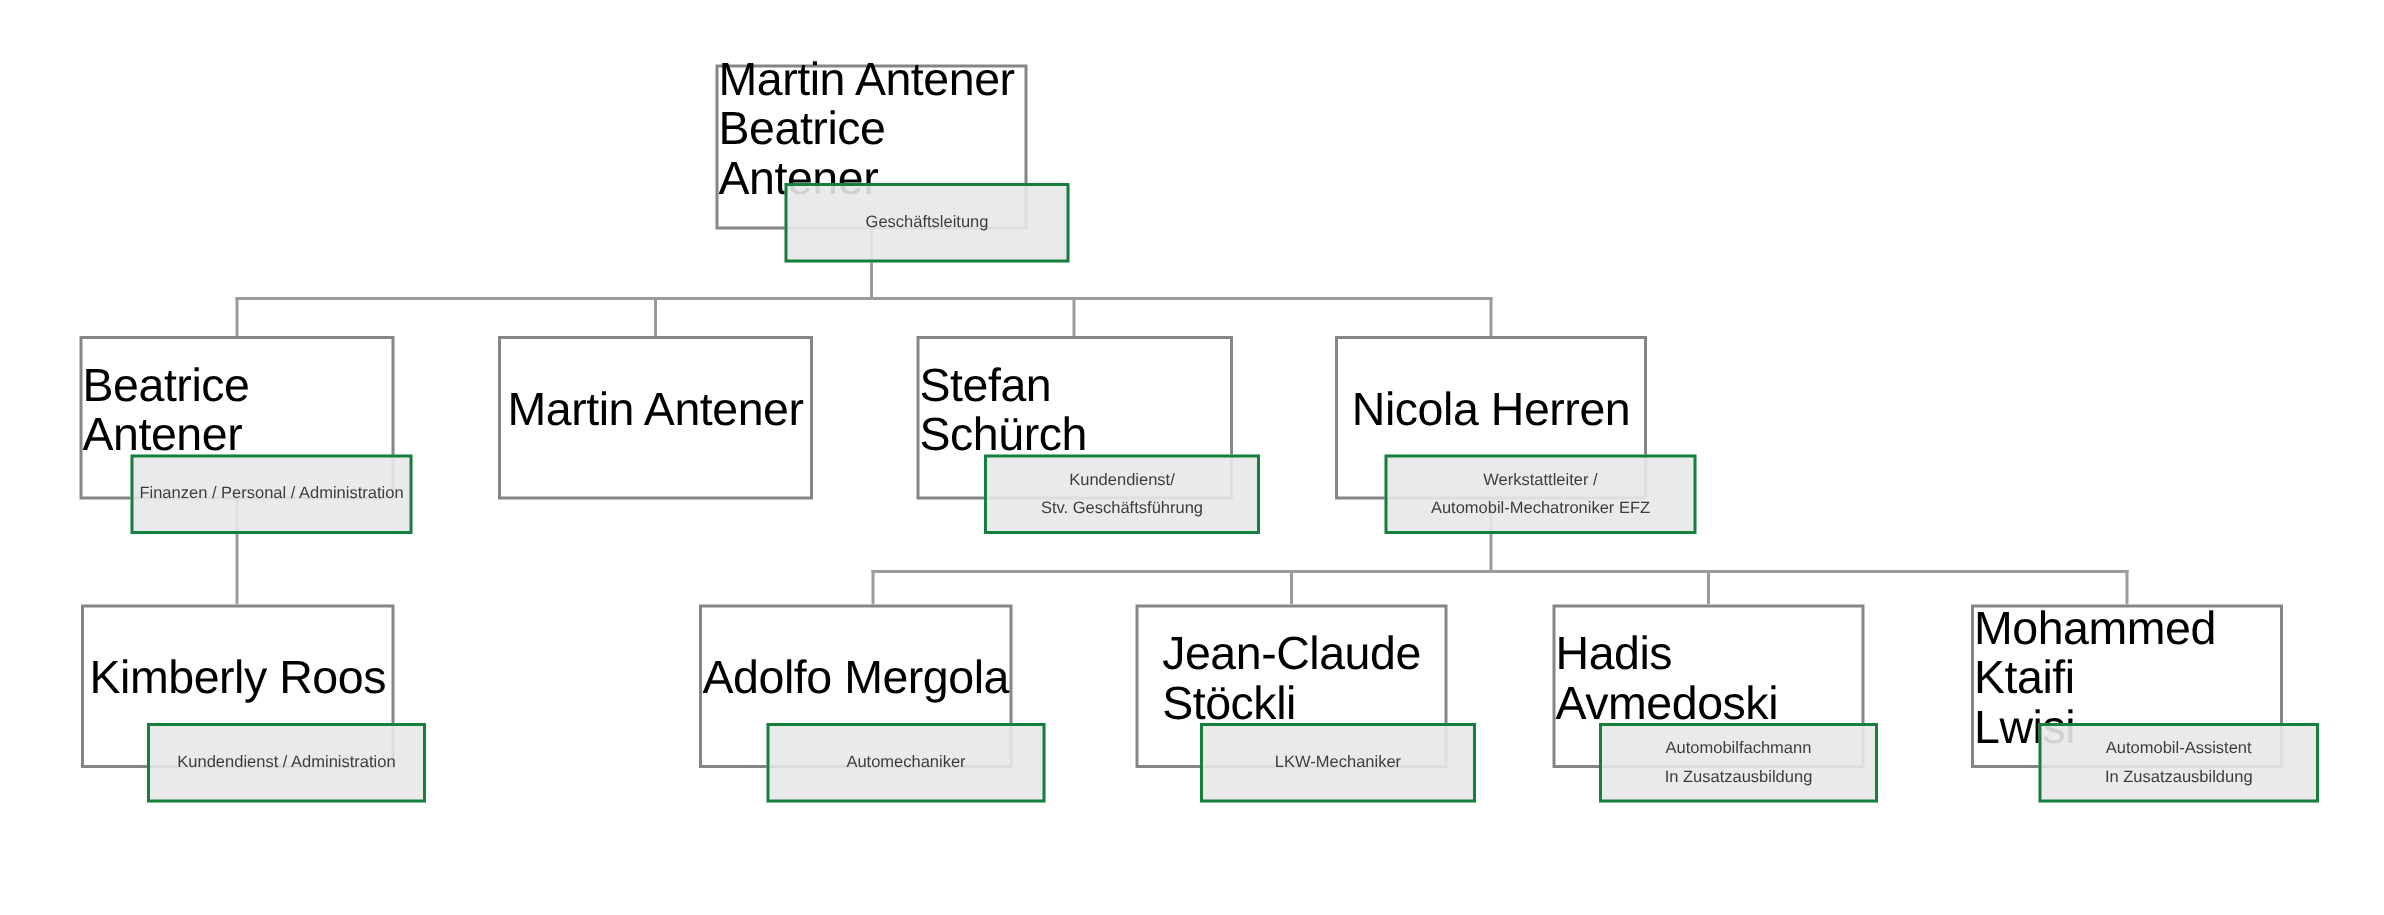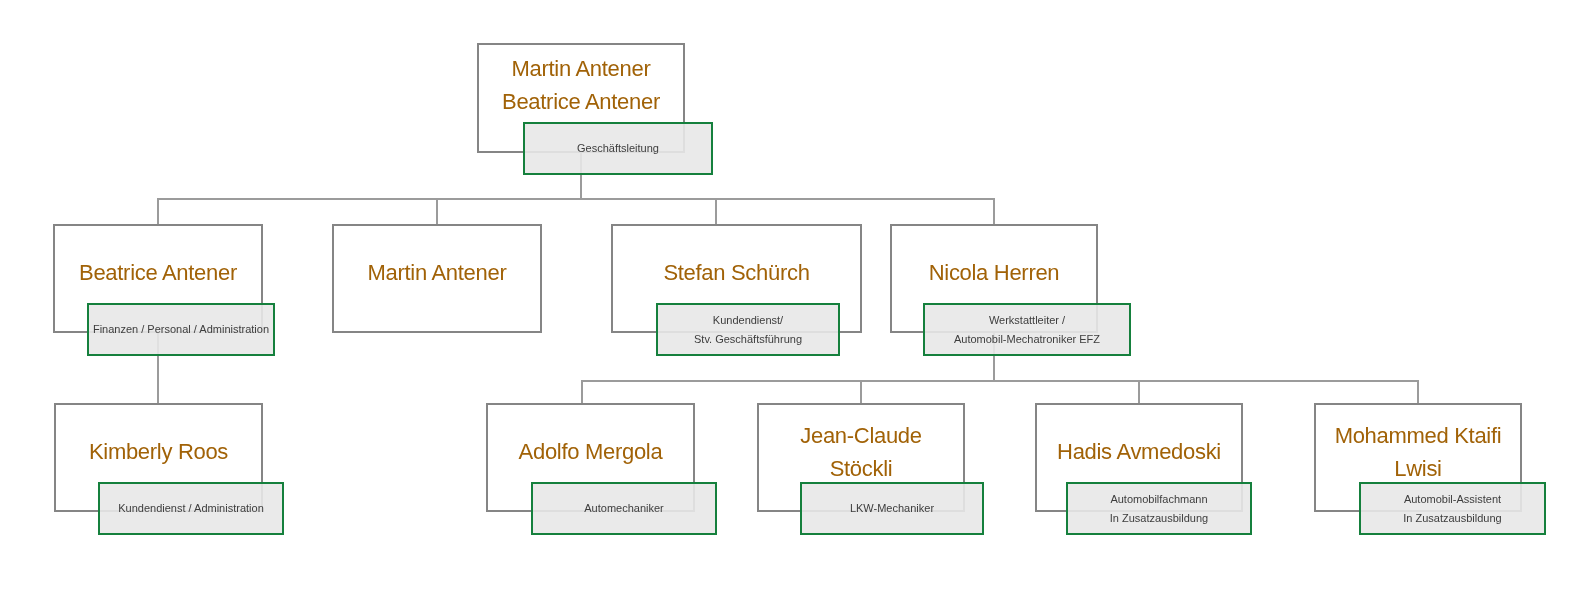--- a/index.html
+++ b/index.html
@@ -22,25 +22,24 @@
     background: #ffffff;
     border: 2px solid #858585;
     box-sizing: border-box;
   }
   .name {
     position: absolute;
     left: 0; top: 0; right: 0;
     display: flex;
     align-items: center;
     justify-content: center;
-    text-align: center;
-    font-size: 22px;
+    font-size: 31px;
     line-height: 33px;
     letter-spacing: -0.3px;
-    color: #a16207;
+    color: #000000;
     white-space: pre-line;
   }
   
   .role {
     position: absolute;
     top: 77px;
     height: 53px;
     background: rgba(232, 232, 232, 0.9);
     border: 2px solid #15803d;
     box-sizing: border-box;
@@ -88,21 +87,21 @@
     <div class="name" style="height:93px;">Beatrice Antener</div>
     <div class="role" style="left:32px; width:188px;">
       <span>Finanzen / Personal / Administration</span>
     </div>
   </div>
 
   <div class="node" style="left:332px; top:224px; width:210px; height:109px;">
     <div class="name" style="height:93px;">Martin Antener</div>
   </div>
 
-  <div class="node" style="left:611px; top:224px; width:251px; height:109px;">
+  <div class="node" style="left:611px; top:224px; width:211px; height:109px;">
     <div class="name" style="height:93px;">Stefan Schürch</div>
     <div class="role" style="left:43px; width:184px;">
       <span>Kundendienst/
 Stv. Geschäftsführung</span>
     </div>
   </div>
 
   <div class="node" style="left:890px; top:224px; width:208px; height:109px;">
     <div class="name" style="height:93px;">Nicola Herren</div>
     <div class="role" style="left:31px; width:208px;">
@@ -111,21 +110,21 @@
     </div>
   </div>
 
   <div class="node" style="left:54px; top:403px; width:209px; height:109px;">
     <div class="name" style="height:93px;">Kimberly Roos</div>
     <div class="role" style="left:42px; width:186px;">
       <span>Kundendienst / Administration</span>
     </div>
   </div>
 
-  <div class="node" style="left:486px; top:403px; width:209px; height:109px;padding-left:24px;">
+  <div class="node" style="left:466px; top:403px; width:209px; height:109px;padding-left:24px;">
     <div class="name" style="height:93px;">Adolfo Mergola</div>
     <div class="role" style="left:43px; width:186px;">
       <span>Automechaniker</span>
     </div>
   </div>
 
   <div class="node" style="left:757px; top:403px; width:208px; height:109px;padding-left:28px;">
     <div class="name" style="height:93px;">Jean-Claude
 Stöckli</div>
     <div class="role" style="left:41px; width:184px;">

